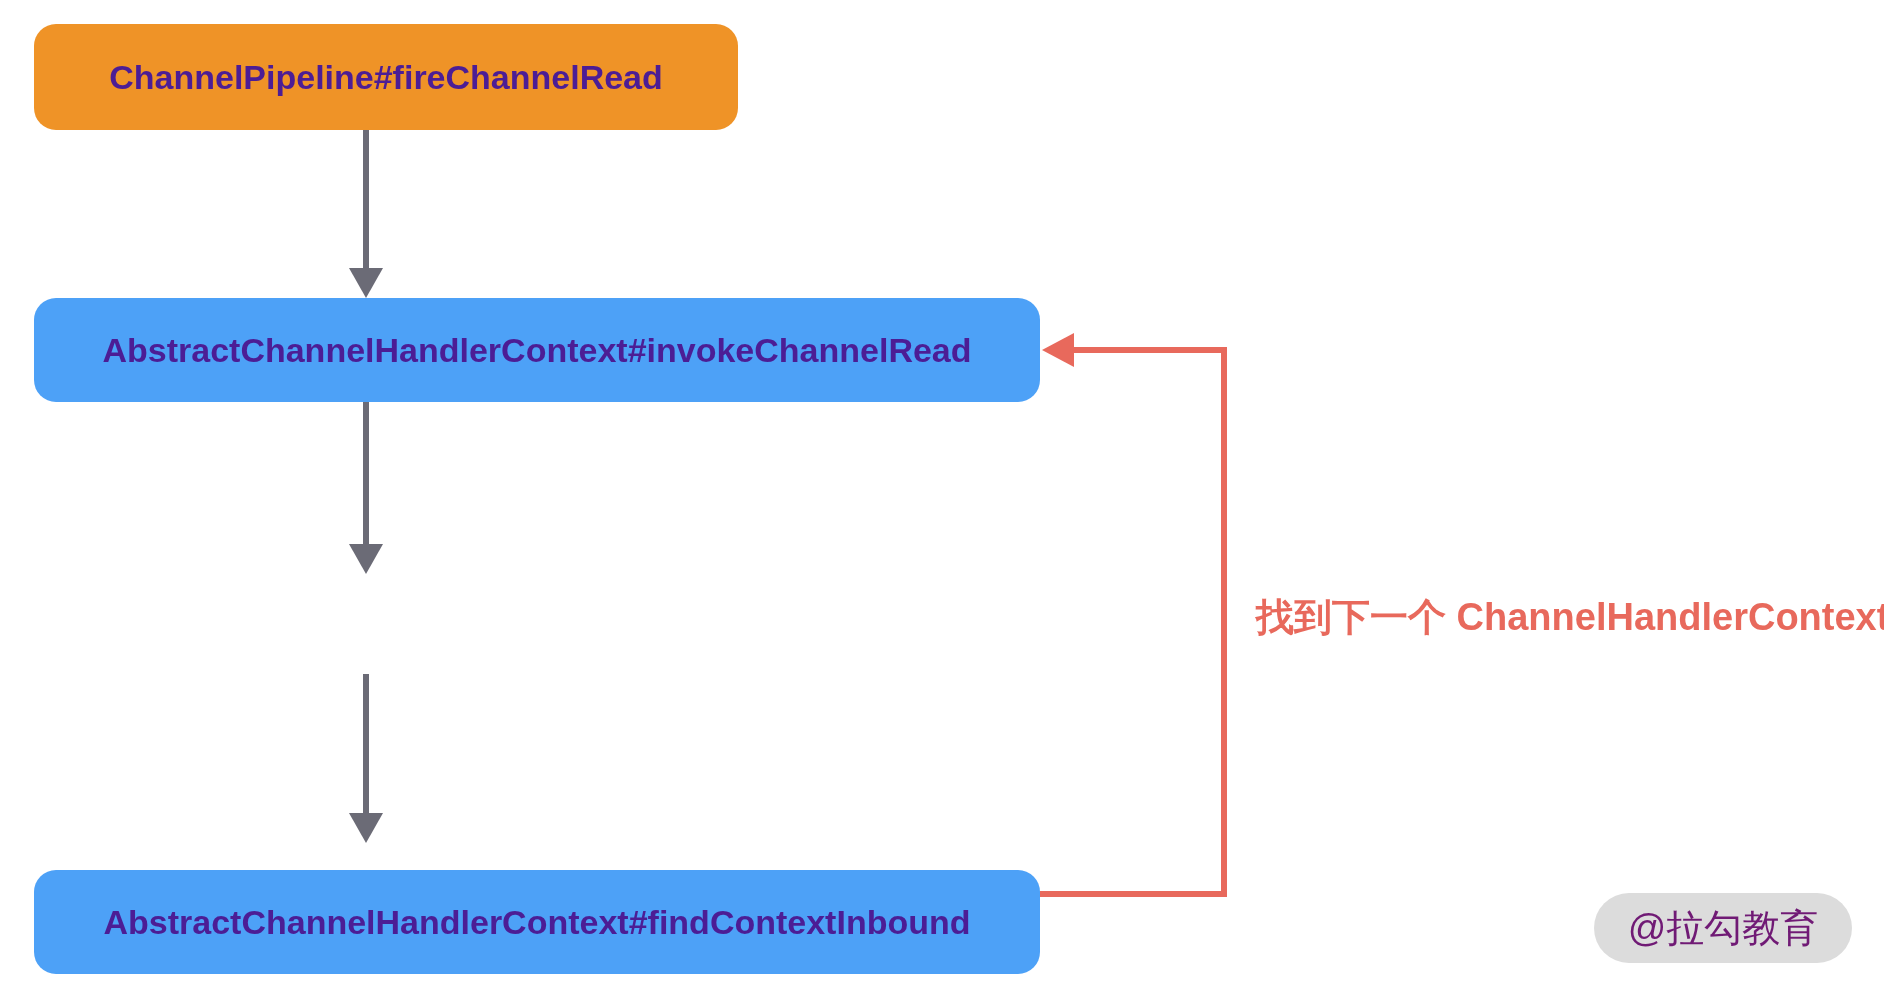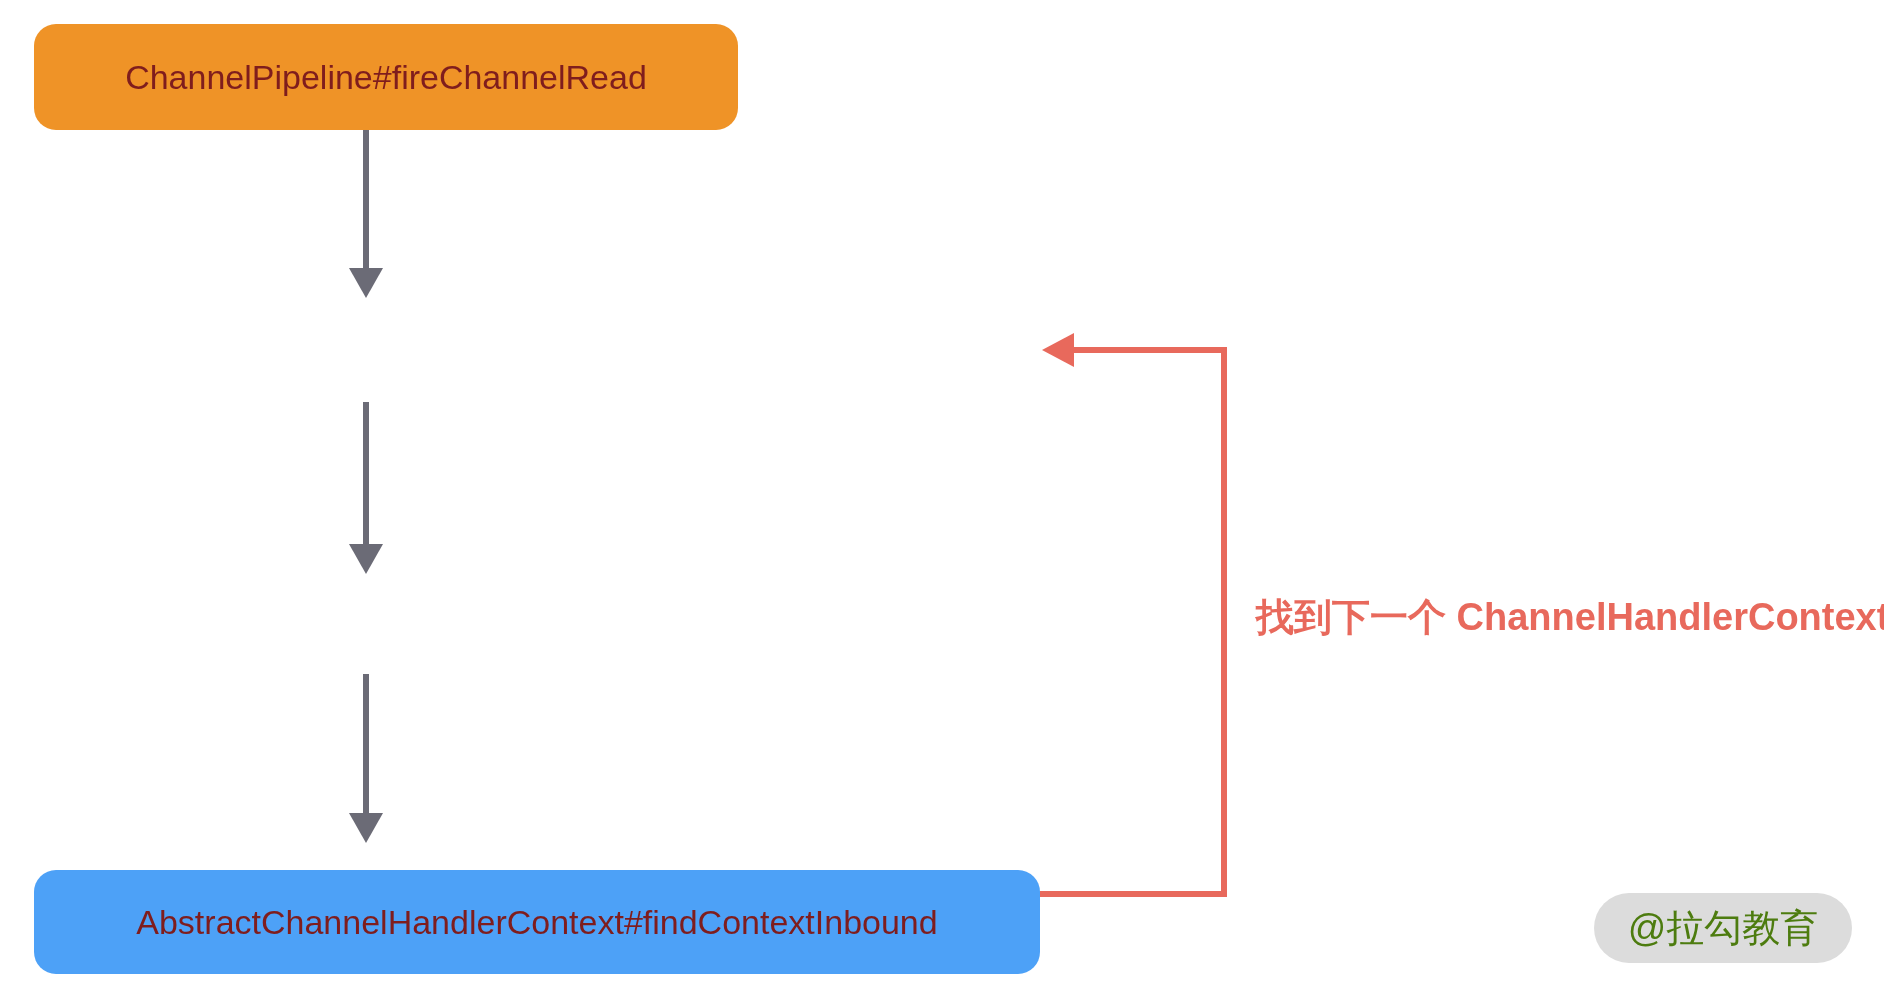--- a/index.html
+++ b/index.html
@@ -9,22 +9,22 @@
     height: 990px;
     background: #ffffff;
     overflow: hidden;
     font-family: "Liberation Sans", sans-serif;
   }
   .node {
     position: absolute;
     display: flex;
     align-items: center;
     justify-content: center;
-    color: #7f1d1d;
-    font-weight: normal;
+    color: #4c1d95;
+    font-weight: bold;
     font-size: 34px;
     border-radius: 22px;
     text-align: left;
     white-space: nowrap;
   }
   .node-orange { background: #EF9327; }
   .node-blue   { background: #4DA1F7; }
   #node-1 { left: 34px;  top: 24px;  width: 704px;  height: 106px; }
   #node-2 { left: 34px;  top: 298px; width: 1006px; height: 104px; }
   #node-3 { left: 34px;  top: 572px; width: 759px;  height: 102px; }
@@ -61,33 +61,34 @@
     font-size: 38px; font-weight: 600; color: #E8695C;
     white-space: nowrap;
   }
 
   
   #watermark {
     position: absolute; left: 1594px; top: 893px;
     width: 258px; height: 70px;
     background: #DCDCDC; border-radius: 35px;
     display: flex; align-items: center; justify-content: center;
-    color: #4d7c0f; font-size: 38px; white-space: nowrap;
+    color: #701a75; font-size: 38px; white-space: nowrap;
   }
 </style>
 </head>
 <body>
 
 <div class="canvas">
 
   <div id="node-1" class="node node-orange">ChannelPipeline#fireChannelRead</div>
 
   <div id="flow-line-1" class="vline"></div>
   <div id="flow-head-1" class="head-down"></div>
 
+  <div id="node-2" class="node node-blue">AbstractChannelHandlerContext#invokeChannelRead</div>
 
   <div id="flow-line-2" class="vline"></div>
   <div id="flow-head-2" class="head-down"></div>
 
 
   <div id="flow-line-3" class="vline"></div>
   <div id="flow-head-3" class="head-down"></div>
 
   <div id="node-4" class="node node-blue">AbstractChannelHandlerContext#findContextInbound</div>
 

